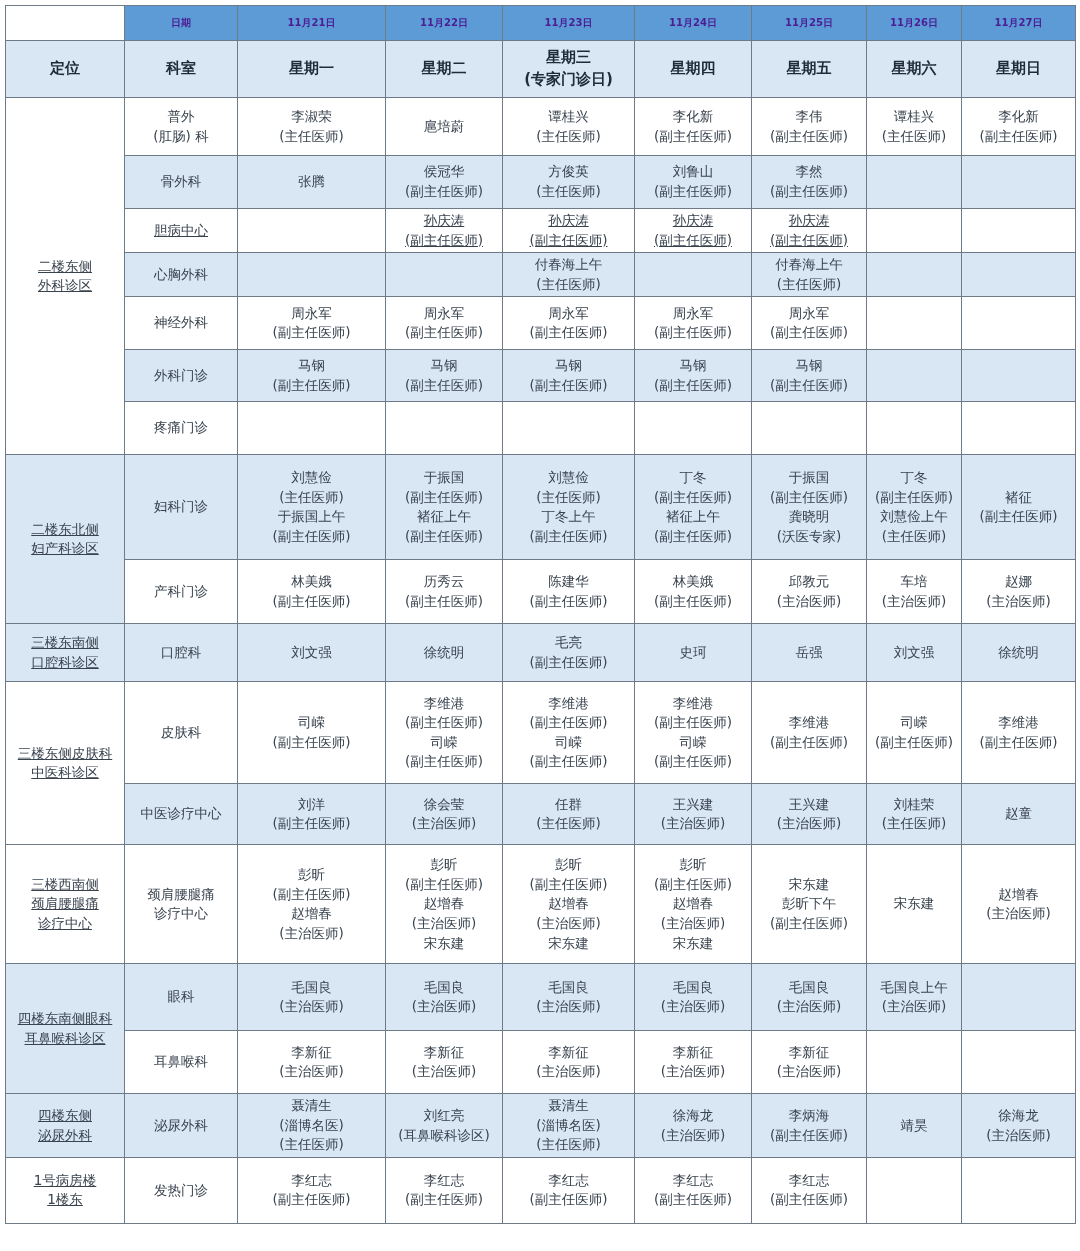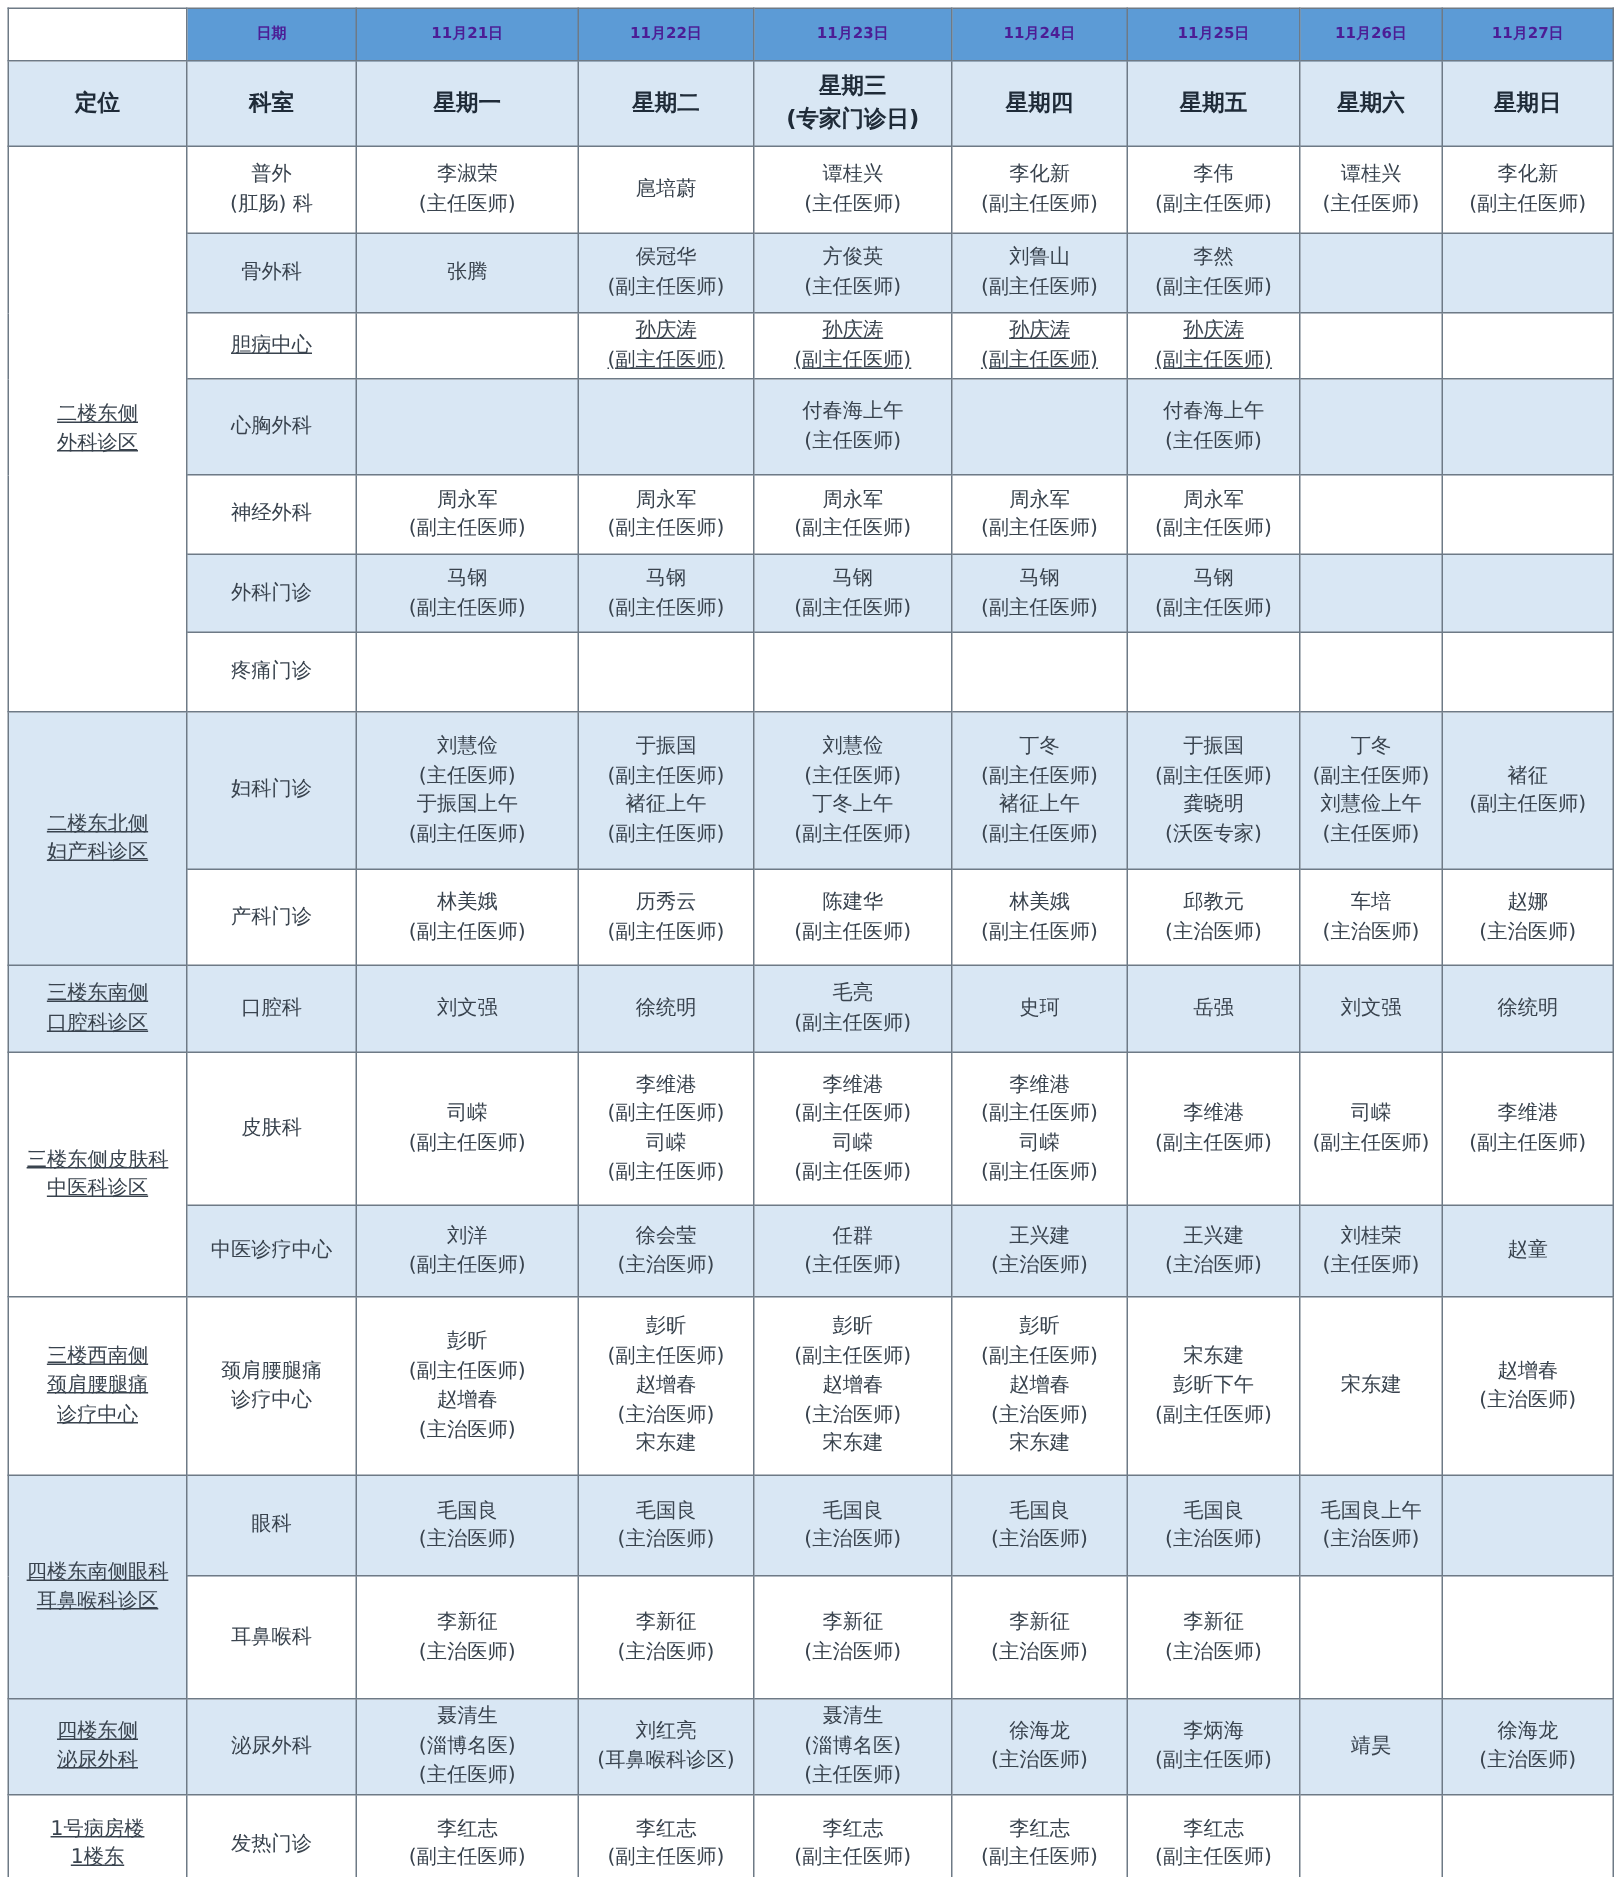--- a/index.html
+++ b/index.html
@@ -129,21 +129,21 @@
 (副主任医师)</td>
         <td>孙庆涛
 (副主任医师)</td>
         <td>孙庆涛
 (副主任医师)</td>
         <td>孙庆涛
 (副主任医师)</td>
         <td></td>
         <td></td>
       </tr>
-      <tr class="alt" style="height: 64px;">
+      <tr class="alt" style="height: 44px;">
         <td>心胸外科</td>
         <td></td>
         <td></td>
         <td>付春海上午
 (主任医师)</td>
         <td></td>
         <td>付春海上午
 (主任医师)</td>
         <td></td>
         <td></td>
@@ -333,21 +333,21 @@
         <td>毛国良
 (主治医师)</td>
         <td>毛国良
 (主治医师)</td>
         <td>毛国良
 (主治医师)</td>
         <td>毛国良上午
 (主治医师)</td>
         <td></td>
       </tr>
-      <tr style="height: 82px;">
+      <tr style="height: 63px;">
         <td>耳鼻喉科</td>
         <td>李新征
 (主治医师)</td>
         <td>李新征
 (主治医师)</td>
         <td>李新征
 (主治医师)</td>
         <td>李新征
 (主治医师)</td>
         <td>李新征

